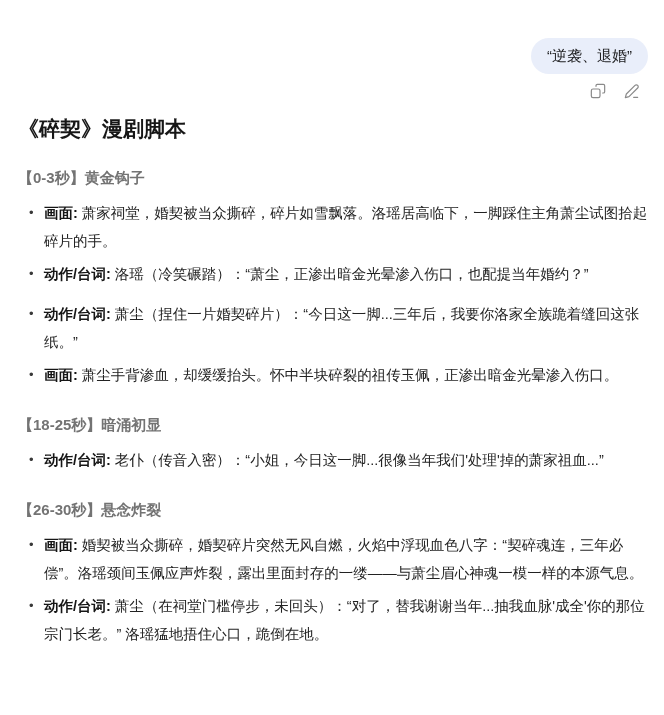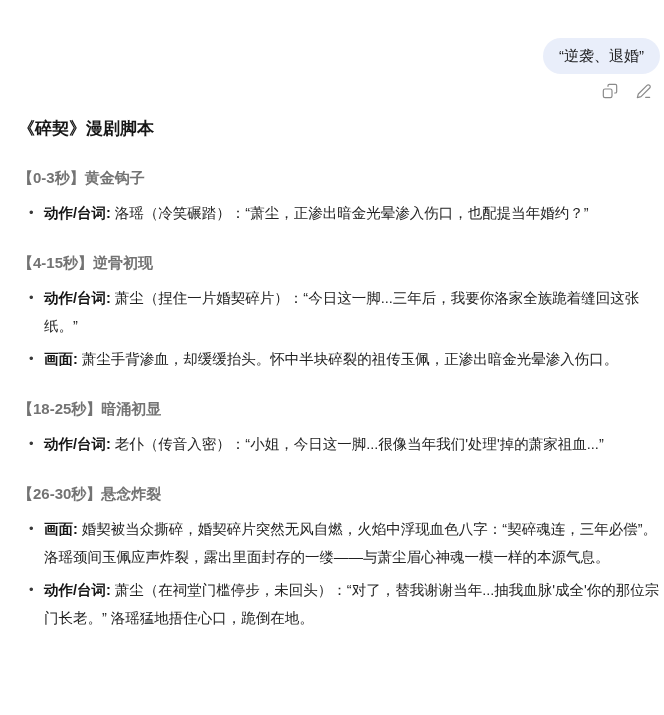--- a/index.html
+++ b/index.html
@@ -1,38 +1,38 @@
 <!DOCTYPE html>
 <html><head>
 <meta charset="utf-8">
 <style>
   html,body{margin:0;padding:0;}
   body{
     width:664px;height:715px;overflow:hidden;background:#ffffff;
     font-family:"Liberation Sans","DejaVu Sans",sans-serif;
     color:#1f1f1f;
   }
-  .page{box-sizing:border-box;width:664px;height:715px;padding:0 4px 0 18px;}
+  .page{box-sizing:border-box;width:664px;height:715px;padding:0 16px 0 18px;}
 
   
   .chat-header{display:flex;flex-direction:column;align-items:flex-end;padding-top:38px;}
   .user-bubble{
     background:#e9eefa;border-radius:18px;padding:8px 16px;
     font-size:15px;line-height:20px;color:#1c1c1e;max-width:70%;
   }
   .msg-actions{display:flex;gap:18px;margin-top:9px;padding-right:8px;}
   .icon-btn{
     background:none;border:none;padding:0;margin:0;cursor:pointer;
     color:#8a8a8a;display:flex;align-items:center;justify-content:center;
   }
   .icon-btn svg{stroke:currentColor;fill:none;stroke-width:1.8;stroke-linecap:round;stroke-linejoin:round;}
 
   
   .doc{margin-top:14px;}
-  .doc-title{font-size:17px;font-weight:700;color:#161616;margin:8px 0 0 0;line-height:26px;}
+  .doc-title{font-size:21px;font-weight:700;color:#161616;margin:8px 0 0 0;line-height:26px;}
   .section-heading{font-size:15px;font-weight:700;color:#737373;margin:26px 0 0 0;line-height:19px;}
   ul.bullets{list-style:none;margin:12px 0 0 0;padding:0 0 0 26px;}
   ul.bullets li{
     position:relative;font-size:14.5px;line-height:28px;color:#222;margin-bottom:5px;
   }
   ul.bullets li::before{
     content:"•";position:absolute;left:-15px;top:0;font-size:13px;color:#3a3a3a;
   }
   .bullet-label{font-weight:700;color:#161616;}
   .bullet-text{margin-left:4px;}
@@ -65,25 +65,27 @@
       </button>
     </div>
   </div>
 
   <div class="doc">
     <h1 class="doc-title">《碎契》漫剧脚本</h1>
 
     <h3 class="section-heading">【0-3秒】黄金钩子</h3>
     <ul class="bullets">
       <li>
+        <span class="bullet-label">画面:</span><span class="bullet-text">萧家祠堂，婚契被当众撕碎，碎片如雪飘落。洛瑶居高临下，一脚踩住主角萧尘试图拾起碎片的手。</span>
+      </li>
+      <li>
         <span class="bullet-label">动作/台词:</span><span class="bullet-text">洛瑶（冷笑碾踏）：“萧尘，正渗出暗金光晕渗入伤口，也配提当年婚约？”</span>
       </li>
     </ul>
 
-    <h3 class="section-heading">【4-15秒】逆骨初现</h3>
     <ul class="bullets">
       <li>
         <span class="bullet-label">动作/台词:</span><span class="bullet-text">萧尘（捏住一片婚契碎片）：“今日这一脚...三年后，我要你洛家全族跪着缝回这张纸。”</span>
       </li>
       <li>
         <span class="bullet-label">画面:</span><span class="bullet-text">萧尘手背渗血，却缓缓抬头。怀中半块碎裂的祖传玉佩，正渗出暗金光晕渗入伤口。</span>
       </li>
     </ul>
 
     <h3 class="section-heading">【18-25秒】暗涌初显</h3>

